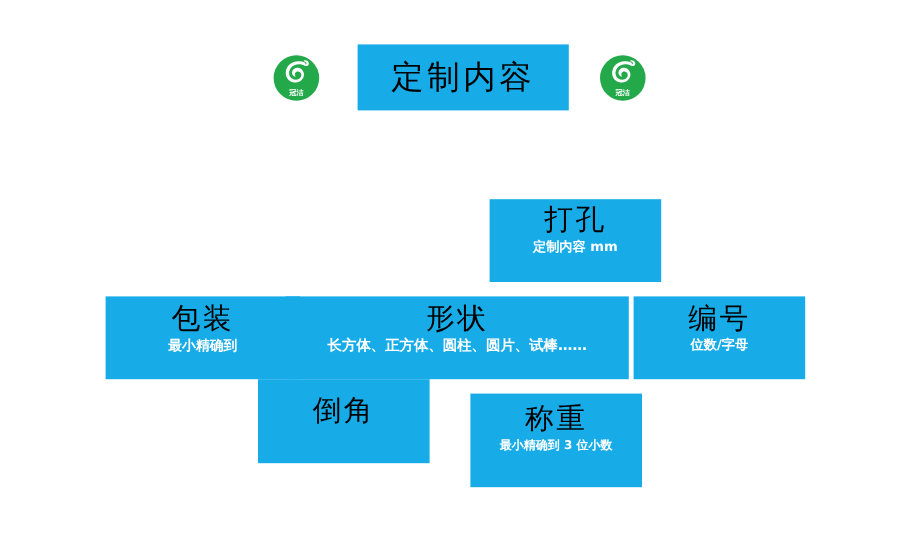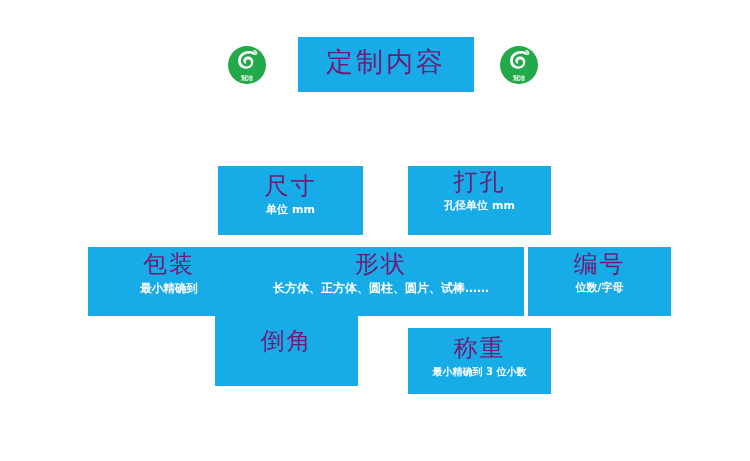--- a/index.html
+++ b/index.html
@@ -60,22 +60,22 @@
     background: #17ace8;
     box-sizing: border-box;
     display: flex;
     flex-direction: column;
     align-items: center;
     justify-content: center;
     color: #ffffff;
     text-align: center;
   }
   .box .b-title {
-    font-family: Liberation Mono, monospace;
-    color: #701a75;
+    font-family: Liberation Sans, sans-serif;
+    color: #000000;
     white-space: nowrap;
     line-height: 1.05;
   }
   .box .b-sub {
     font-family: "DejaVu Sans", "Liberation Sans", sans-serif;
     color: #ffffff;
     font-size: 11px;
     line-height: 1.1;
     font-weight: bold;
     white-space: nowrap;
@@ -141,24 +141,24 @@
   
   #box-chamfer {
     left: 215px;
     top: 316px;
     width: 143px;
     height: 70px;
     justify-content: flex-start;
     padding-top: 14px;
   }
   #box-weighing {
-    left: 408px;
+    left: 392px;
     top: 328px;
     width: 143px;
-    height: 66px;
+    height: 78px;
     justify-content: flex-start;
     padding-top: 9px;
   }
 
   
   #box-size .b-title,
   #box-drill .b-title,
   #box-packaging .b-title,
   #box-number .b-title,
   #box-chamfer .b-title,
@@ -187,28 +187,24 @@
       <path d="M26.5 5.2 C21.5 3.0 15.0 4.0 12.0 8.0 C9.0 12.0 9.6 18.0 13.6 20.6 C17.4 23.0 22.6 21.8 24.6 18.0 C26.4 14.6 24.8 10.6 21.2 9.6 C18.4 8.8 15.8 10.4 15.4 13.0 C15.1 15.0 16.4 16.8 18.4 17.0 C17.0 14.6 18.2 12.4 20.4 12.6 C22.6 12.8 23.8 15.0 22.8 17.0 C21.6 19.4 18.2 20.2 15.6 18.6 C12.6 16.8 12.0 12.6 14.4 9.6 C17.2 6.2 22.6 5.6 26.5 8.2 Z" fill="#ffffff"></path>
       <path d="M25.2 3.4 C27.0 3.0 28.6 3.6 29.2 5.0 C29.8 6.4 29.0 7.8 27.6 8.0 C26.6 8.2 25.8 7.6 25.8 6.8 C26.8 7.0 27.6 6.4 27.4 5.6 C27.2 4.6 26.2 4.0 25.2 4.2 Z" fill="#ffffff"></path>
     </svg>
     <div class="logo-cn">冠洁</div>
   </div>
 
   <div id="box-title-banner" class="box">
     <div class="b-title">定制内容</div>
   </div>
 
-  <div id="box-size" class="box">
-    <div class="b-title">尺寸</div>
-    <div class="b-sub">单位 mm</div>
-  </div>
 
   <div id="box-drill" class="box">
     <div class="b-title">打孔</div>
-    <div class="b-sub">孔径单位 mm</div>
+    <div class="b-sub">定制内容 mm</div>
   </div>
 
   <div id="box-packaging" class="box">
     <div class="b-title">包装</div>
     <div class="b-sub">最小精确到</div>
   </div>
 
   <div id="box-shape" class="box">
     <div class="b-title">形状</div>
     <div class="b-sub">长方体、正方体、圆柱、圆片、试棒……</div>

